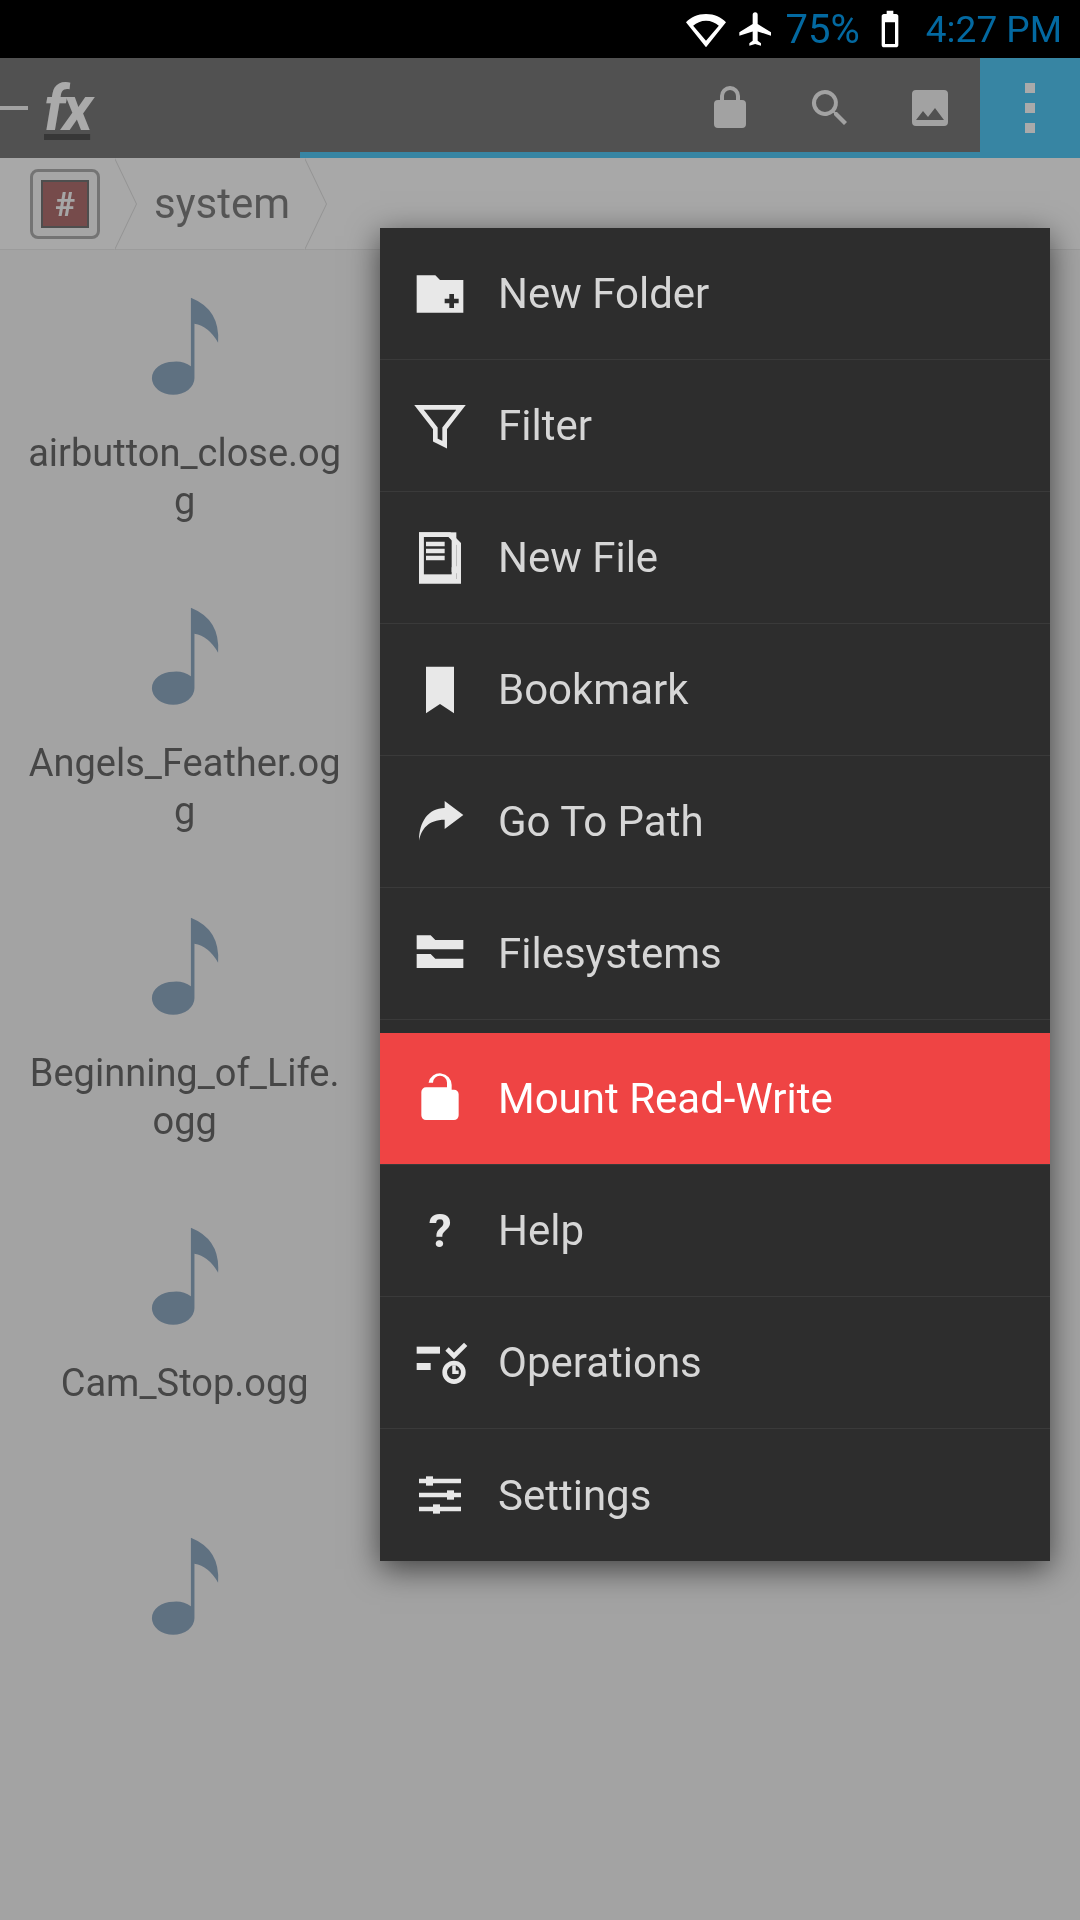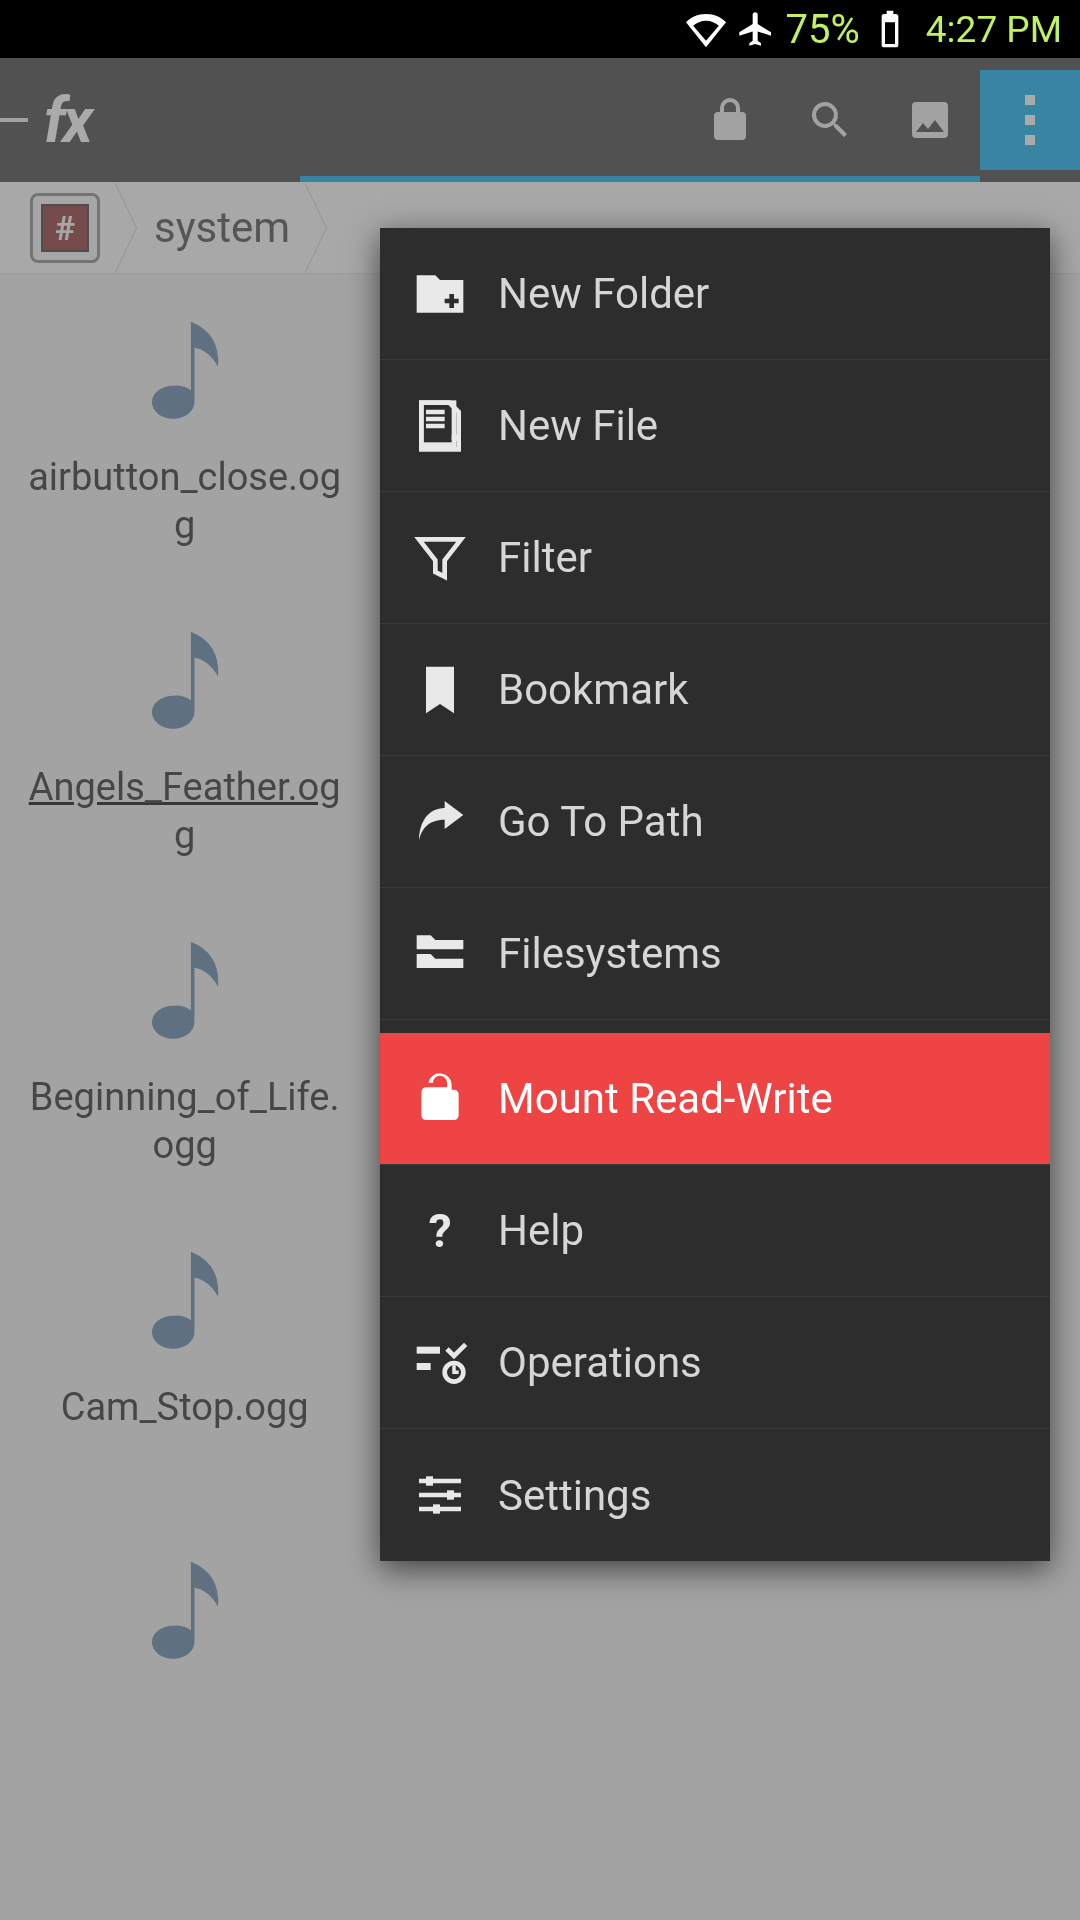--- a/index.html
+++ b/index.html
@@ -3,38 +3,39 @@
 <meta charset="utf-8">
 <style>
   * { margin: 0; padding: 0; box-sizing: border-box; }
   html, body { width: 1080px; height: 1920px; overflow: hidden; font-family: Roboto, Arial, sans-serif; }
   body { background: #f0f0f0; position: relative; }
 
   
   .status-bar {
     height: 58px;
     background: #000;
-    color: #bef264;
+    color: #0369a1;
     display: flex;
     align-items: center;
     justify-content: flex-end;
     padding: 0 18px;
     font-size: 40px;
     gap: 10px;
   }
   .status-bar .sb-item { display: flex; align-items: center; }
   .status-bar svg { width: 40px; height: 40px; fill: #fff; }
 
   
   .app-bar {
-    height: 124px;
+    height: 100px;
     background: #3b3b3b;
     display: flex;
     align-items: center;
     position: relative;
+    text-decoration: underline;
   }
   .app-bar .drawer-dash {
     width: 28px; height: 4px; background:#eee; margin-left: 0;
   }
   .app-bar .logo {
     color: #fff; font-size: 62px; font-weight: bold; font-style: italic;
     margin-left: 16px; letter-spacing: -3px;
   }
   .app-bar .spacer { flex: 1; }
   .app-bar .ab-btn {
@@ -191,21 +192,21 @@
 
 <div class="file-grid">
   <div class="file-item">
     <div class="music-icon">
       <svg viewBox="0 0 100 110">
           <path fill="#5a80a5" d="M55 10 Q80 20 78 48 Q70 34 58 32 L58 78 A18 14 0 1 1 40 64 A18 14 0 0 1 55 68 Z"></path>
         </svg>
     </div>
     <div class="fname">airbutton_close.ogg</div>
   </div>
-  <div class="file-item" style="grid-column:1;text-decoration:underline;">
+  <div class="file-item" style="grid-column:1;">
     <div class="music-icon">
       <svg viewBox="0 0 100 110">
           <path fill="#5a80a5" d="M55 10 Q80 20 78 48 Q70 34 58 32 L58 78 A18 14 0 1 1 40 64 A18 14 0 0 1 55 68 Z"></path>
         </svg>
     </div>
     <div class="fname">Angels_Feather.ogg</div>
   </div>
   <div class="file-item" style="grid-column:1;">
     <div class="music-icon">
       <svg viewBox="0 0 100 110">
@@ -257,35 +258,35 @@
           <path d="M18 14h2v2h-2v2h-2v-2h-2v-2h2v-2h2v2z" fill="#2d2d2d"></path>
           <path d="M20 18v2h2v2h-2v2h-2v-2h-2v-2h2v-2z" transform="translate(-2,-4) scale(0.7)" fill="#e8e8e8"></path>
         </svg>
     </span>
     <span class="mi-label">New Folder</span>
   </div>
 
   <div class="menu-item">
     <span class="mi-icon">
       <svg viewBox="0 0 24 24">
+          <path d="M3 4h18l-7 9v7l-4-2v-5L3 4z" fill="none" stroke="#e8e8e8" stroke-width="2"></path>
+        </svg>
+    </span>
+    <span class="mi-label">Filter</span>
+  </div>
+
+  <div class="menu-item">
+    <span class="mi-icon">
+      <svg viewBox="0 0 24 24">
           <path d="M4 2h12l4 4v16H4V2zm2 4h8M6 9h8M6 12h8" stroke="#e8e8e8" stroke-width="2" fill="none"></path>
           <rect x="4" y="2" width="14" height="18" fill="none" stroke="#e8e8e8" stroke-width="2"></rect>
           <path d="M17 17h3m-1.5-1.5v3" stroke="#e8e8e8" stroke-width="2"></path>
         </svg>
     </span>
     <span class="mi-label">New File</span>
-  </div>
-
-  <div class="menu-item">
-    <span class="mi-icon">
-      <svg viewBox="0 0 24 24">
-          <path d="M3 4h18l-7 9v7l-4-2v-5L3 4z" fill="none" stroke="#e8e8e8" stroke-width="2"></path>
-        </svg>
-    </span>
-    <span class="mi-label">Filter</span>
   </div>
 
   <div class="menu-item">
     <span class="mi-icon">
       <svg viewBox="0 0 24 24">
           <path d="M6 2h12v20l-6-4-6 4V2z"></path>
         </svg>
     </span>
     <span class="mi-label">Bookmark</span>
   </div>

